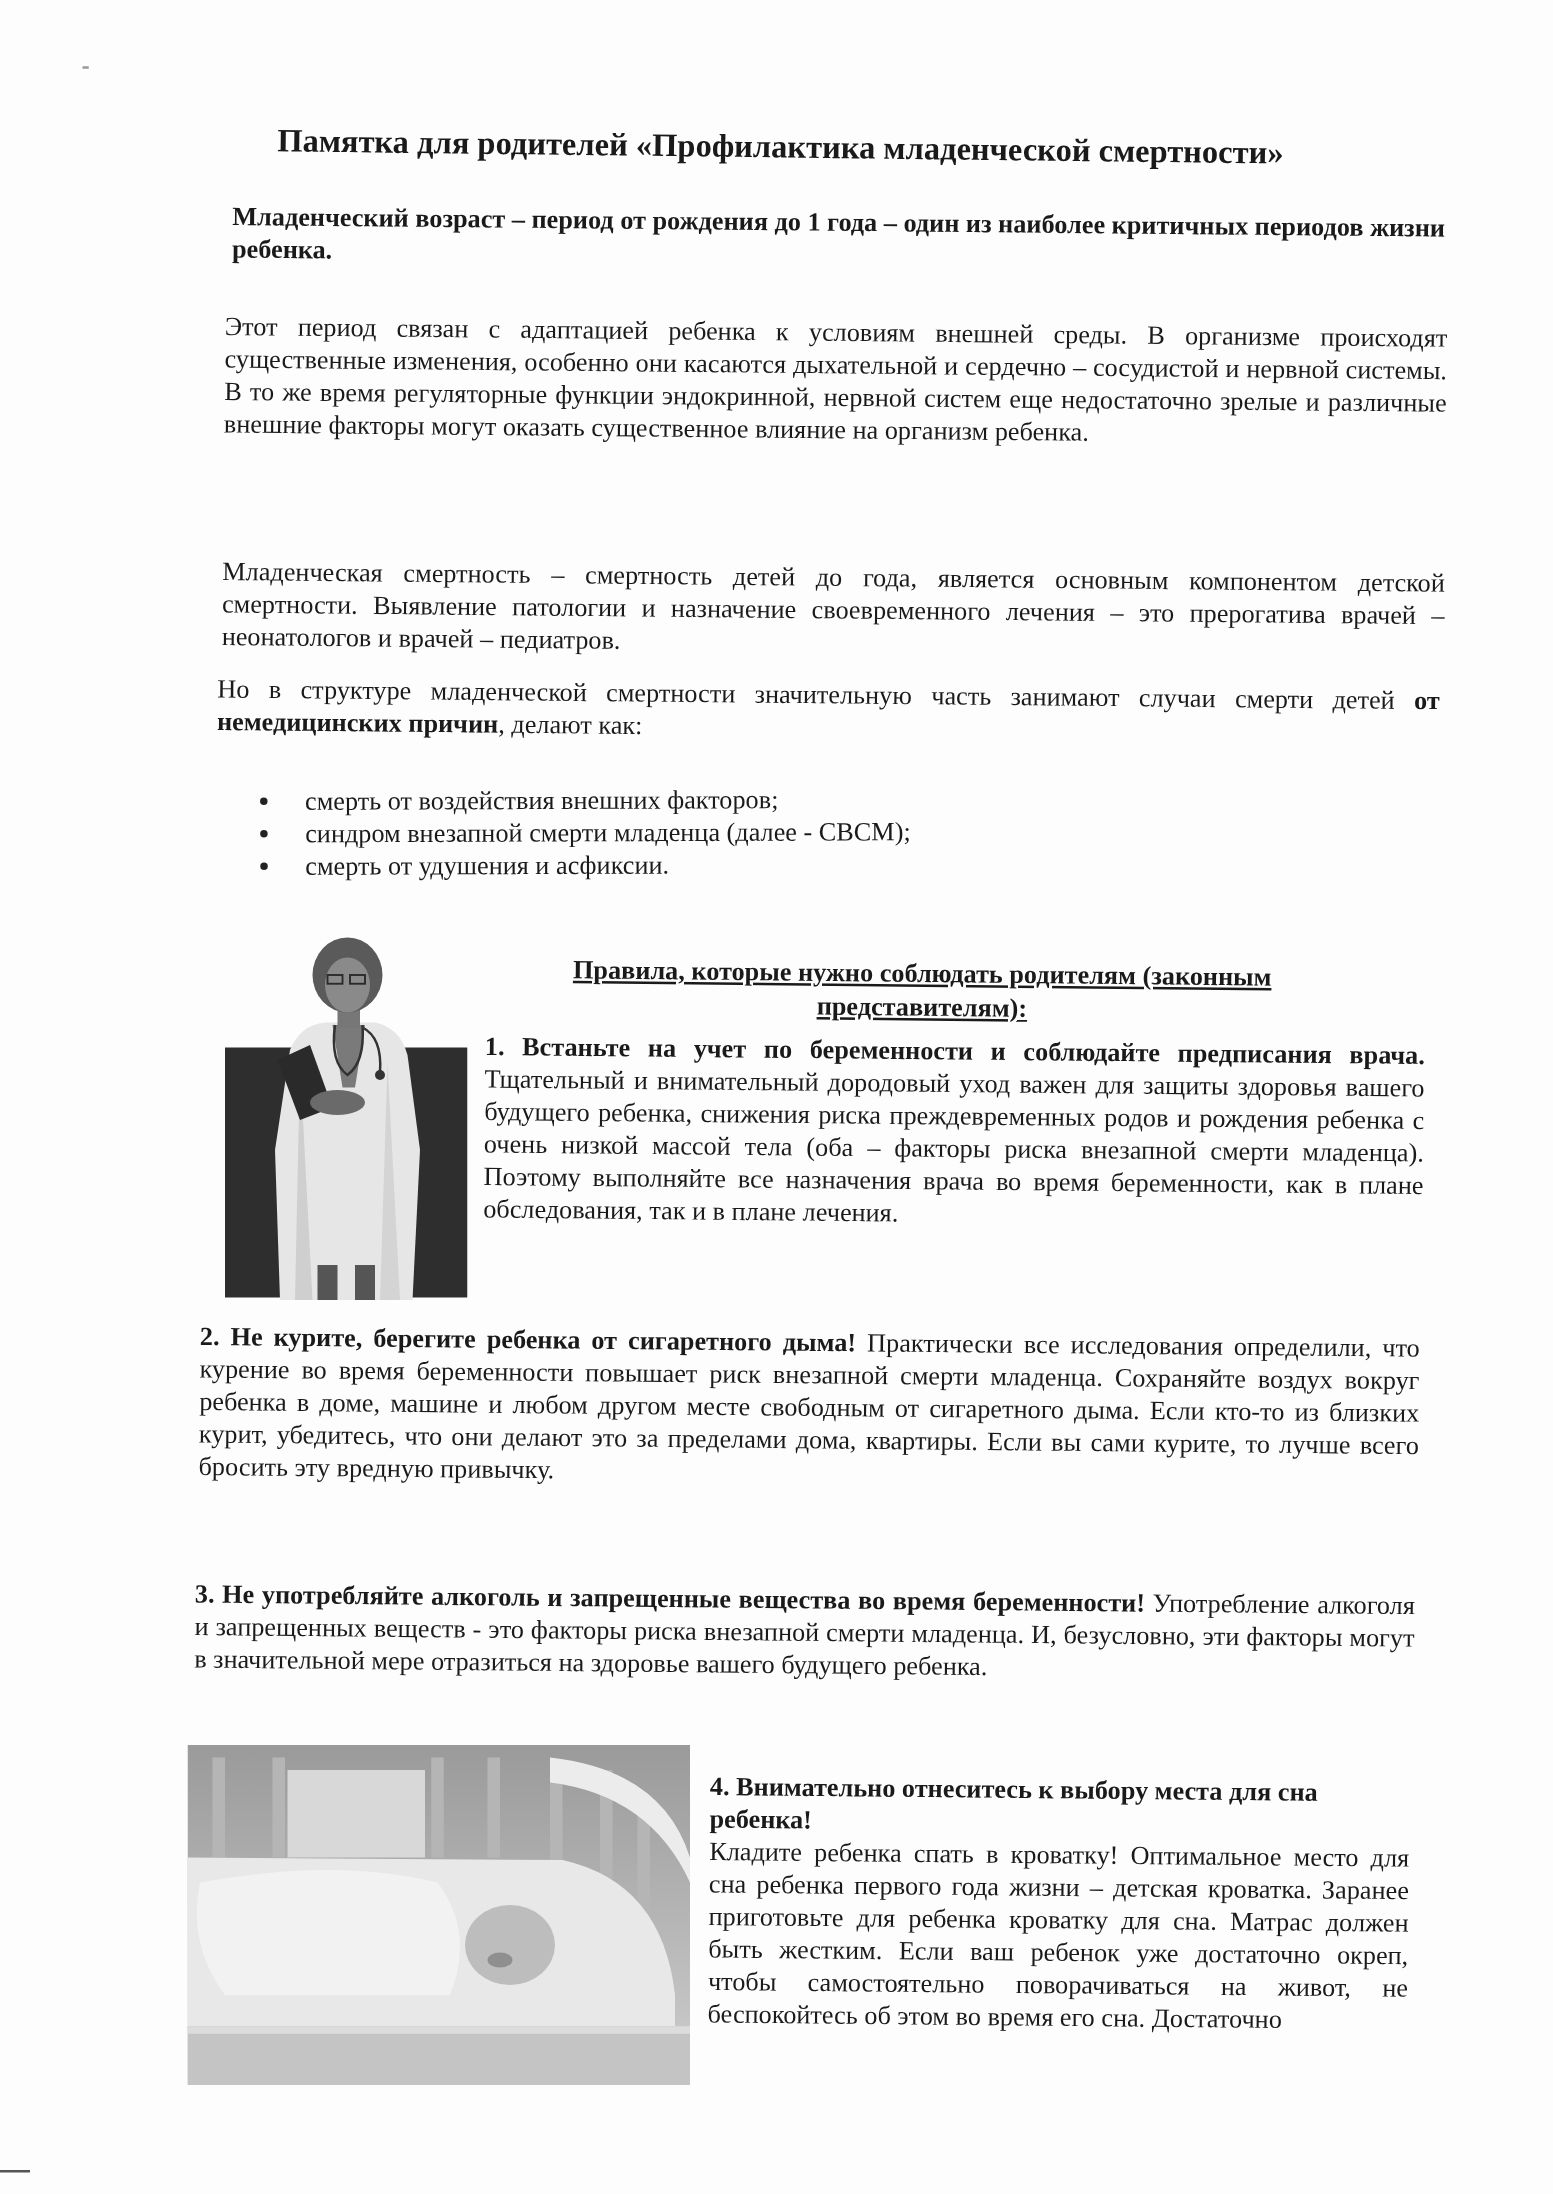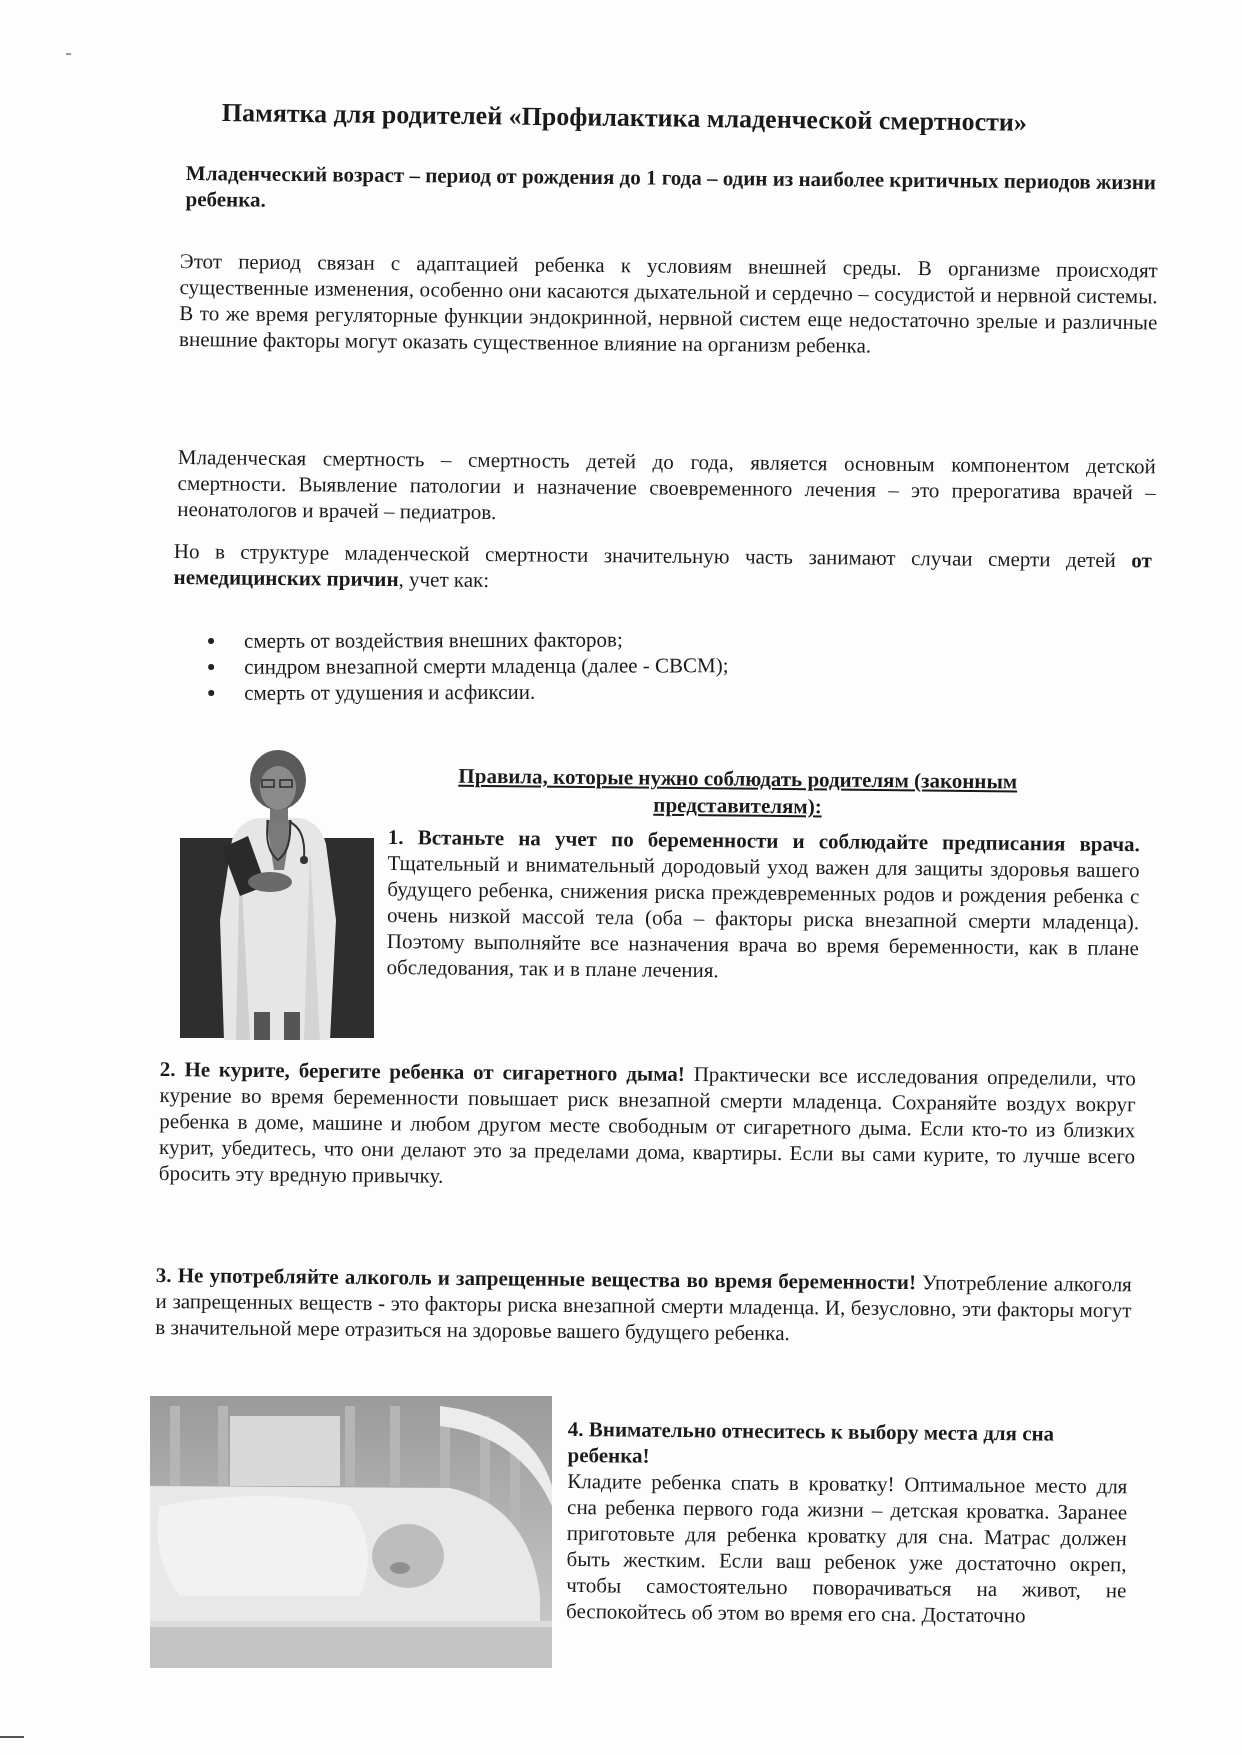--- a/index.html
+++ b/index.html
@@ -132,21 +132,21 @@
 
   <h1 class="title" style="margin:0">Памятка для родителей «Профилактика младенческой смертности»</h1>
 
   <div class="block lead">Младенческий возраст – период от рождения до 1 года – один из наиболее критичных периодов жизни ребенка.</div>
 
   <div class="block p1">Этот период связан с адаптацией ребенка к условиям внешней среды. В организме происходят существенные изменения, особенно они касаются дыхательной и сердечно – сосудистой и нервной системы. В то же время регуляторные функции эндокринной, нервной систем еще недостаточно зрелые и различные внешние факторы могут оказать существенное влияние на организм ребенка.</div>
 
   <div class="block p2">Младенческая смертность – смертность детей до года, является основным компонентом детской смертности. Выявление патологии и назначение своевременного лечения – это прерогатива врачей – неонатологов и врачей – педиатров.</div>
 
   <div class="block p3">
-    <span>Но в структуре младенческой смертности значительную часть занимают случаи смерти детей </span><span class="b">от немедицинских причин</span><span>, учет как:</span>
+    <span>Но в структуре младенческой смертности значительную часть занимают случаи смерти детей </span><span class="b">от немедицинских причин</span><span>, делают как:</span>
   </div>
 
   <ul class="bullets">
     <li>смерть от воздействия внешних факторов;</li>
     <li>синдром внезапной смерти младенца (далее - СВСМ);</li>
     <li>смерть от удушения и асфиксии.</li>
   </ul>
 
   <svg class="doctor-img" viewBox="0 0 194 302">
     <rect x="0" y="98" width="194" height="200" fill="#2e2e2e"></rect>

